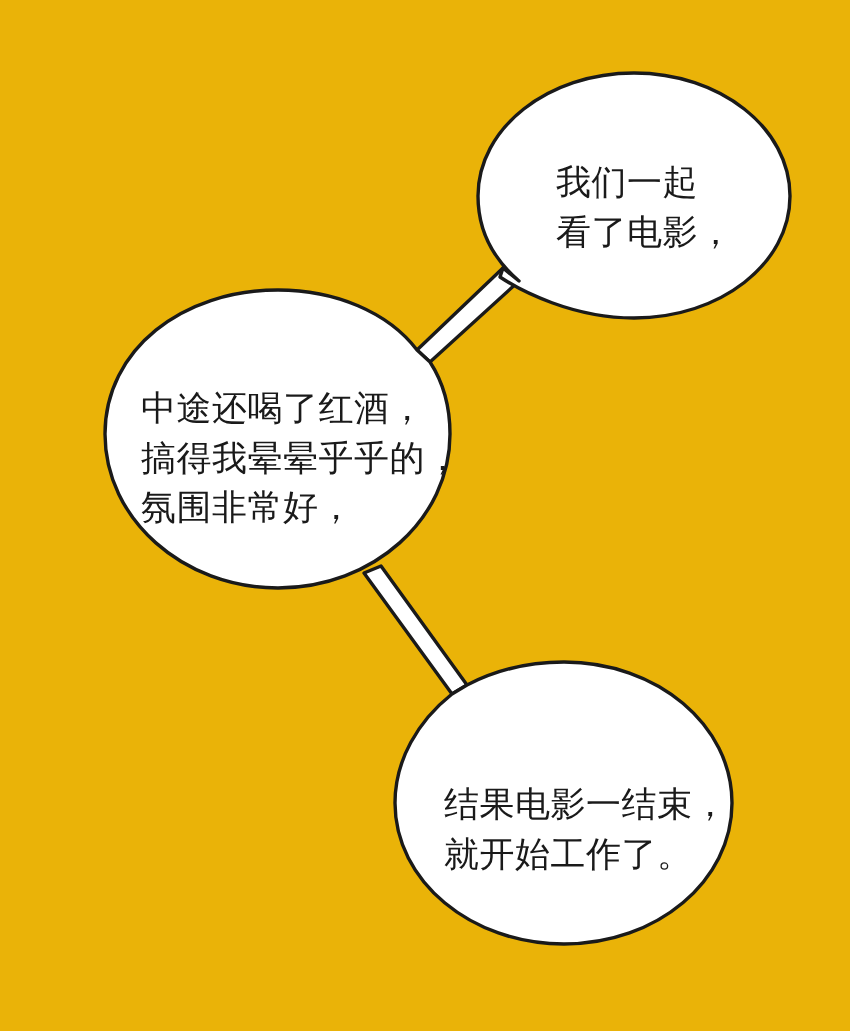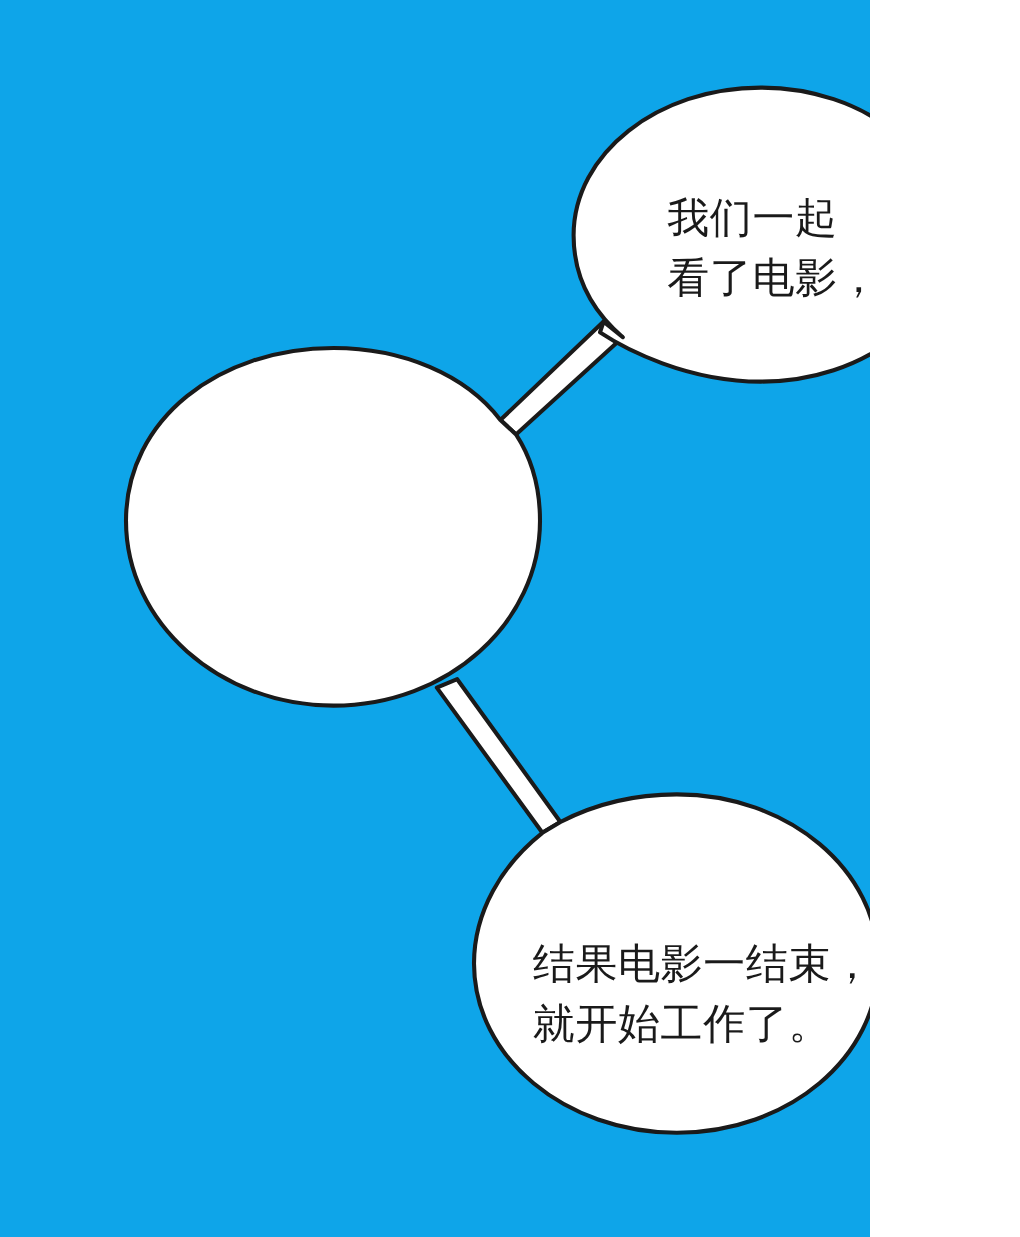--- a/index.html
+++ b/index.html
@@ -5,23 +5,23 @@
   html, body {
     margin: 0;
     padding: 0;
     background: #ffffff;
   }
   body {
     font-family: "DejaVu Sans", "Liberation Sans", sans-serif;
   }
   #comic-panel {
     position: relative;
-    width: 725px;
+    width: 850px;
     height: 1031px;
-    background: #0ea5e9;
+    background: #eab308;
     overflow: hidden;
   }
   #bubble-svg {
     position: absolute;
     left: 0;
     top: 0;
     width: 850px;
     height: 1031px;
   }
   .bubble-outline {
@@ -109,17 +109,20 @@
              C 657 662, 732 725, 732 803
              C 732 881, 657 944, 564 944
              C 471 944, 395 881, 395 803
              C 395 760, 418 721, 452 694
              Z"></path>
   </svg>
 
   <div class="bubble-text" id="bubble-1-text">我们一起
 看了电影，</div>
 
+  <div class="bubble-text" id="bubble-2-text">中途还喝了红酒，
+搞得我晕晕乎乎的，
+氛围非常好，</div>
 
   <div class="bubble-text" id="bubble-3-text">结果电影一结束，
 就开始工作了。</div>
 
 </div>
 
 </body></html>

